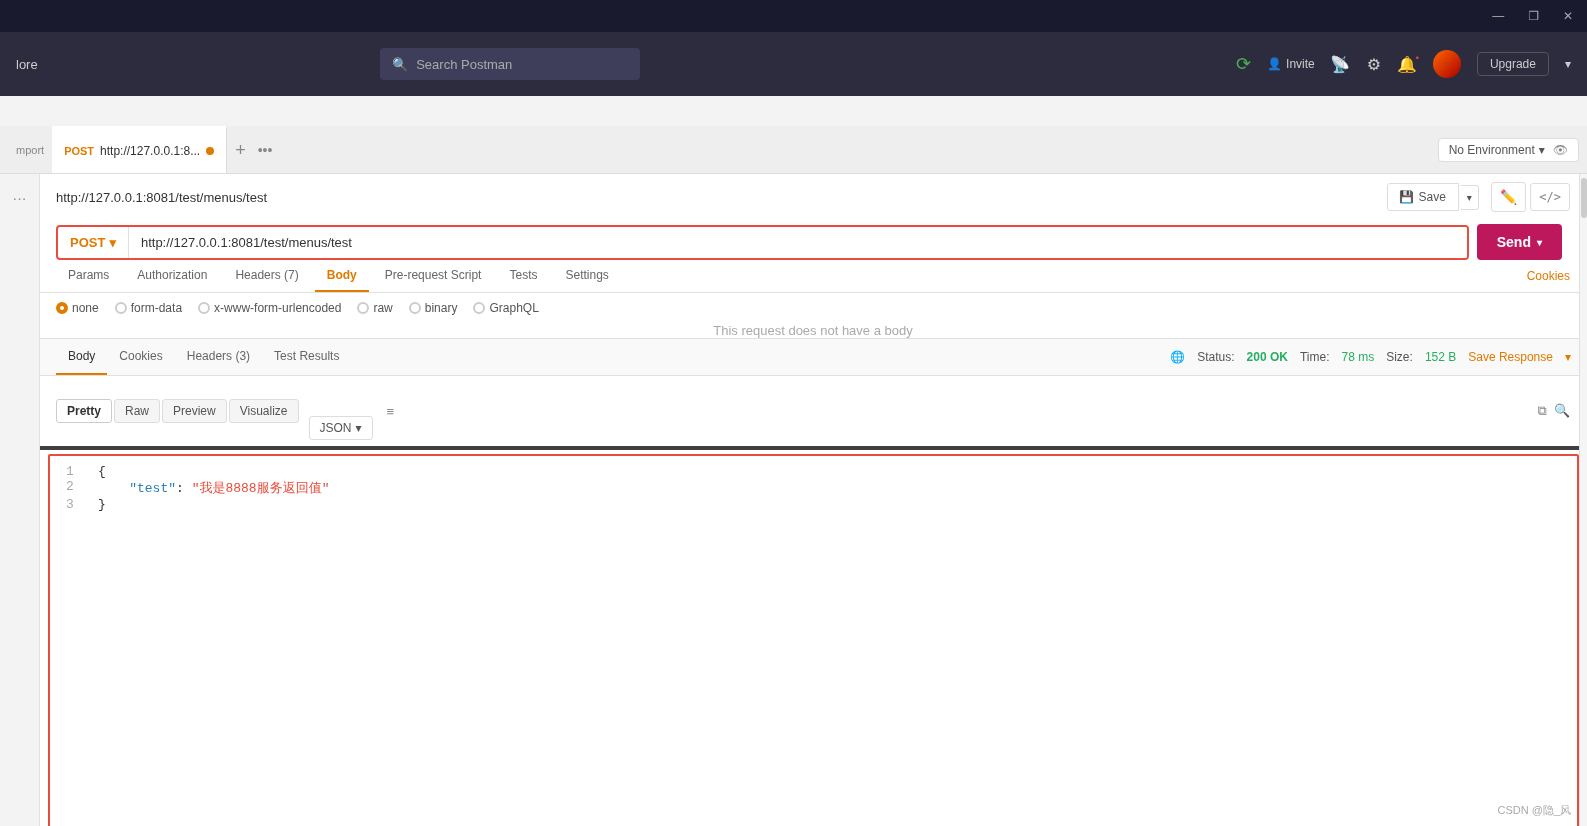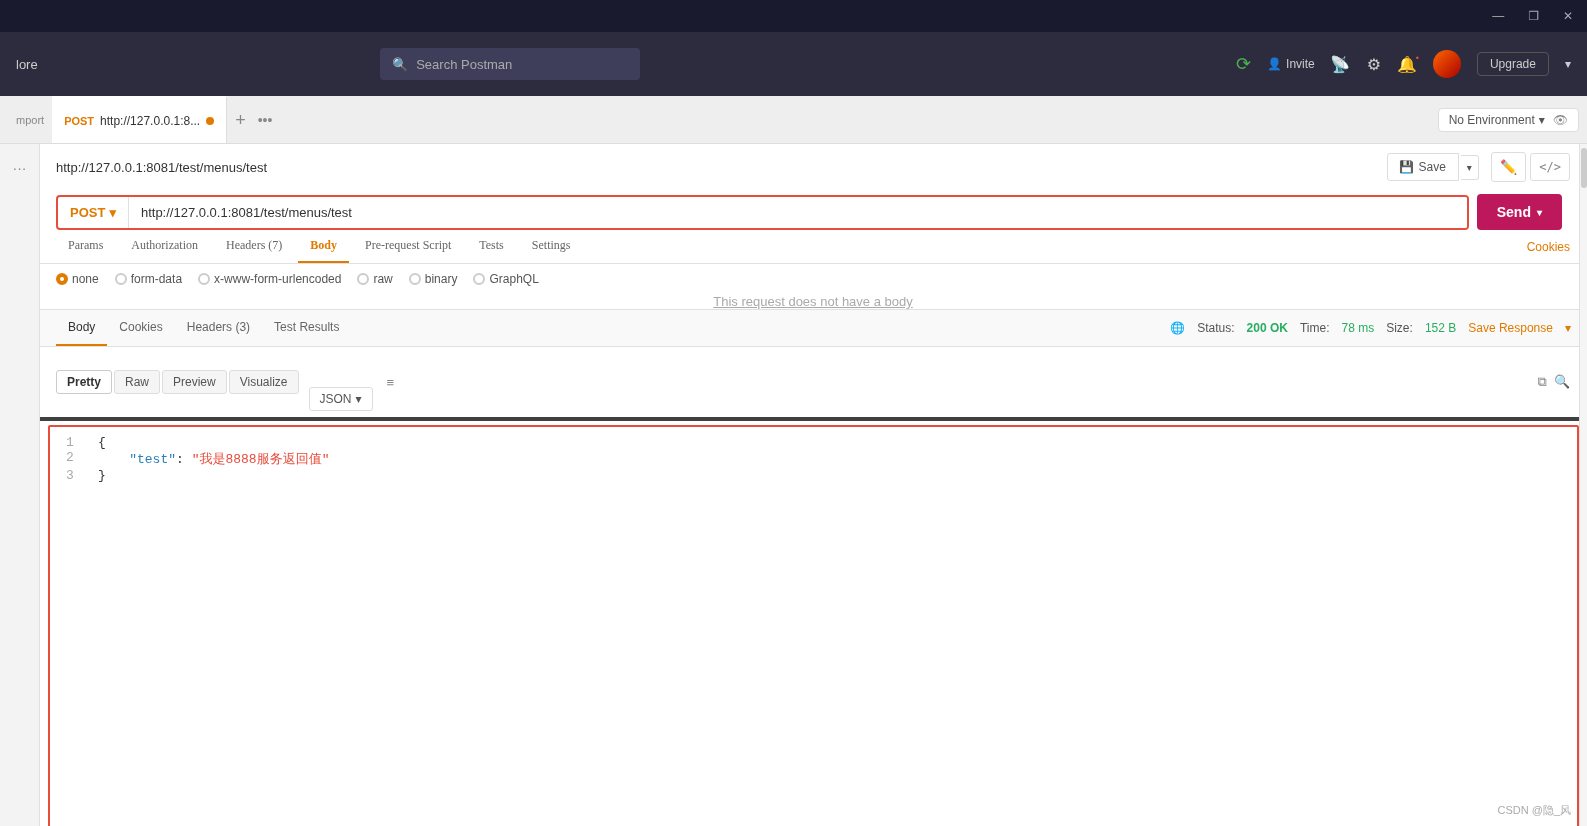--- a/index.html
+++ b/index.html
@@ -75,20 +75,21 @@
     }
 
     
     .tab-bar {
       height: 48px;
       background: #eeeeee;
       display: flex;
       align-items: center;
       padding: 0 8px;
       border-bottom: 1px solid #ddd;
+      margin-top: 30px;
     }
     .sidebar-btn {
       color: #888;
       font-size: 11px;
       padding: 4px 8px;
       cursor: pointer;
     }
     .tab {
       display: flex;
       align-items: center;
@@ -217,21 +218,20 @@
       padding: 0 16px;
       border-bottom: 1px solid #e0e0e0;
       gap: 4px;
     }
     .req-tab {
       padding: 8px 12px;
       font-size: 12px;
       color: #666;
       cursor: pointer;
       border-bottom: 2px solid transparent;
-      font-family: Liberation Serif, serif;
     }
     .req-tab.active {
       color: #e07b00;
       border-bottom-color: #e07b00;
       font-weight: 600;
     }
     .cookies-btn {
       margin-left: auto;
       color: #e07b00;
       font-size: 12px;
@@ -575,21 +575,21 @@
         <label class="radio-item">
           <div class="radio-circle"></div>
           <span>binary</span>
         </label>
         <label class="radio-item">
           <div class="radio-circle"></div>
           <span>GraphQL</span>
         </label>
       </div>
 
-      <div class="no-body" style="height: 120px; text-decoration: underline;">
+      <div class="no-body" style="height: 120px;">
         <span>This request does not have a body</span>
       </div>
     </div>
 
     <div style="flex: 1; display: flex; flex-direction: column; border-top: 1px solid #e0e0e0; background: #fff; min-height: 0;">
 
       <div class="response-tabs">
         <div class="resp-tab active">Body</div>
         <div class="resp-tab">Cookies</div>
         <div class="resp-tab">Headers (3)</div>

